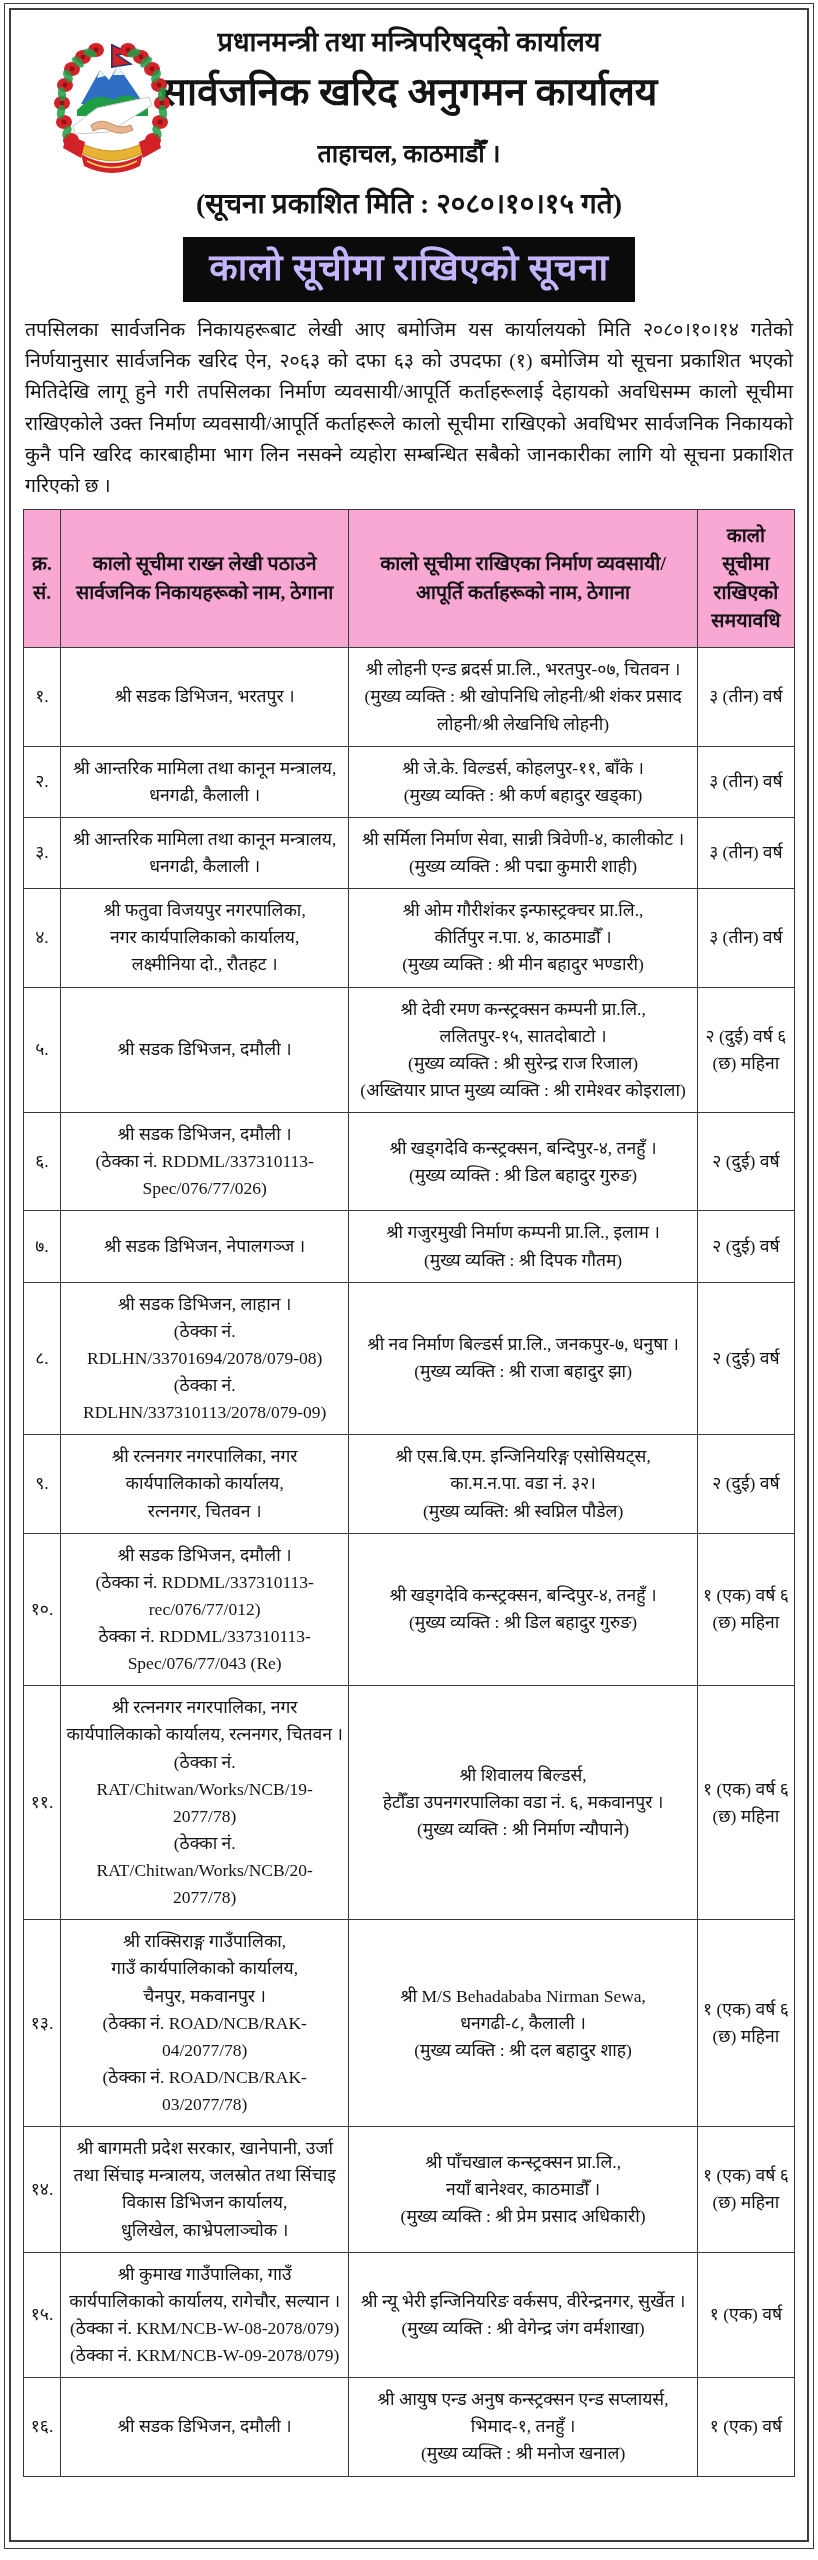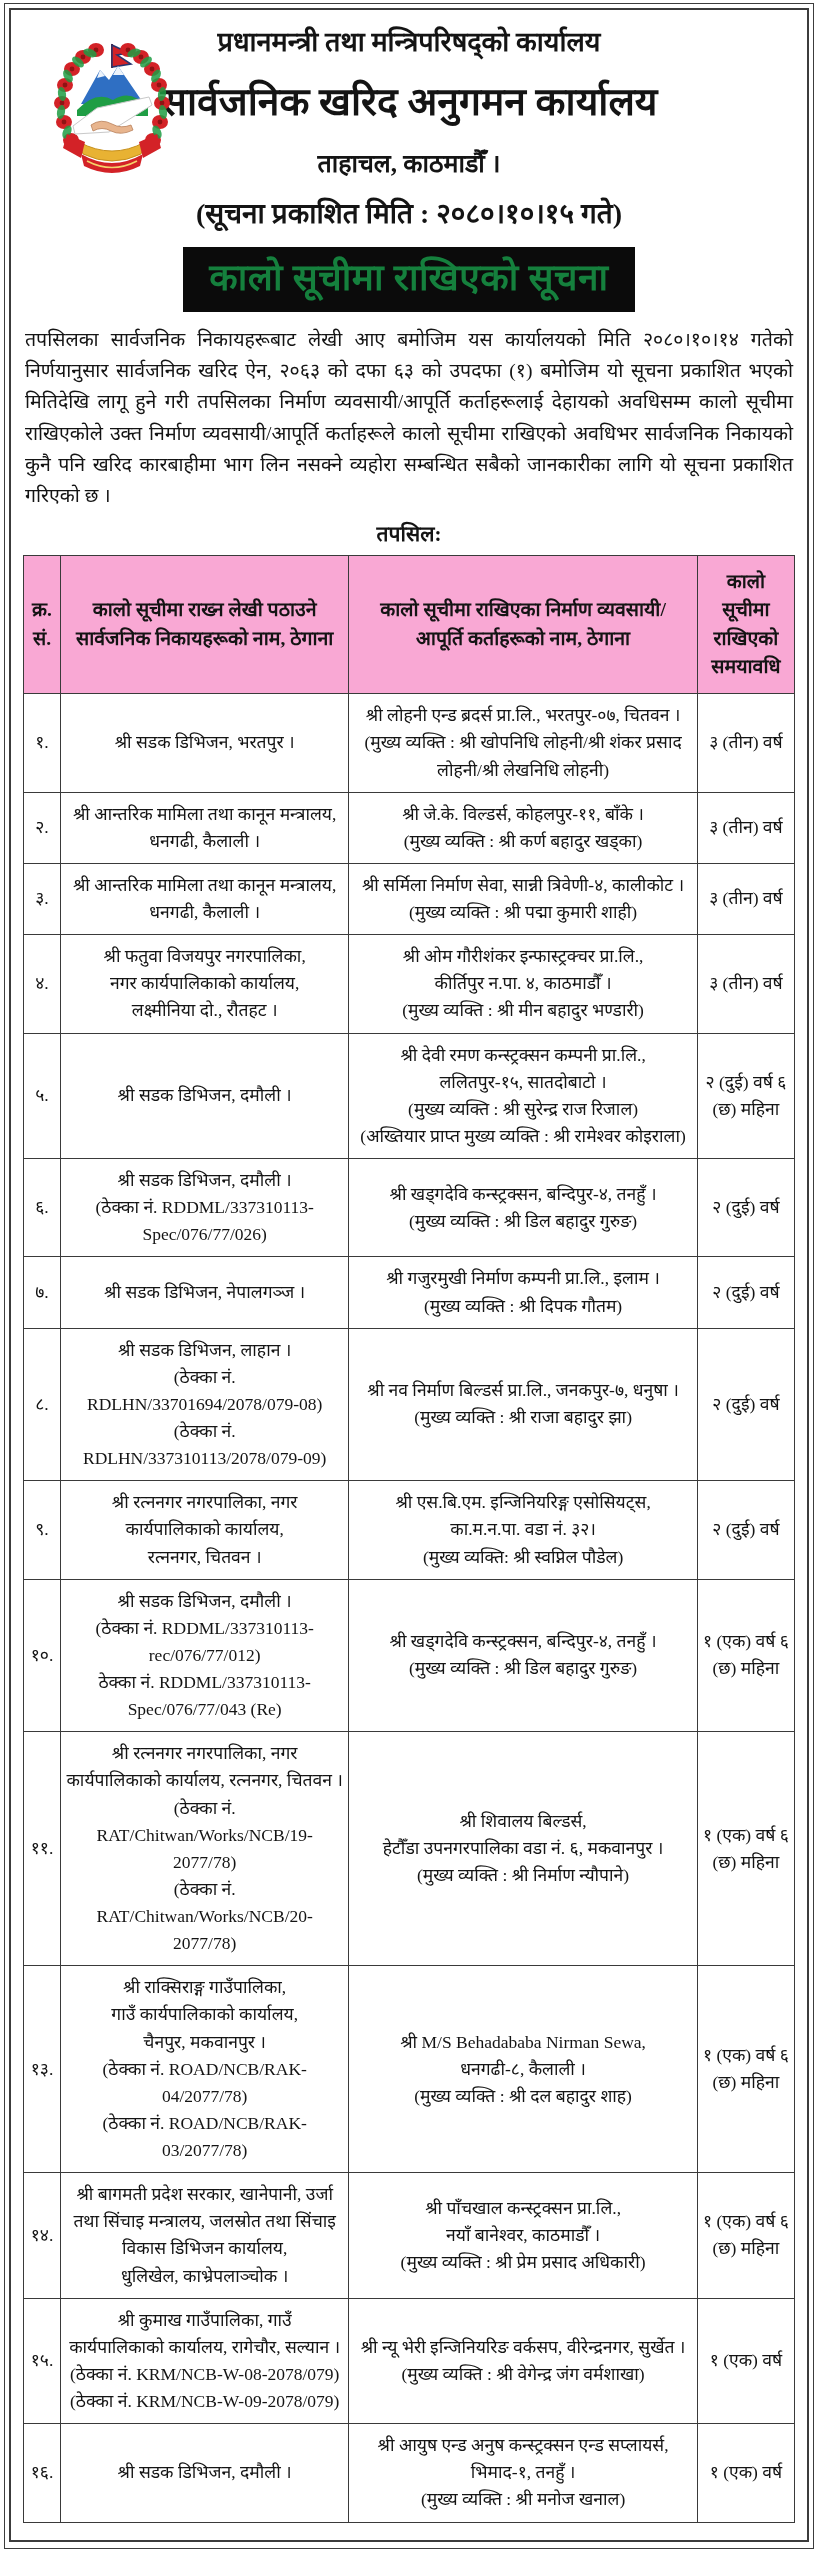--- a/index.html
+++ b/index.html
@@ -11,28 +11,28 @@
   }
   .page{width:818px;min-height:2560px;box-sizing:border-box;padding:3px 4px;position:relative;}
   .frame-outer{border:1.5px solid #3c3c3c;min-height:2546px;box-sizing:border-box;padding:4px;}
   .frame-inner{border:2px solid #3c3c3c;min-height:2534px;box-sizing:border-box;padding:10px 12px 16px;position:relative;}
 
   
   .letterhead{text-align:center;position:relative;padding-top:4px;}
   .emblem{position:absolute;left:28px;top:22px;width:122px;height:150px;}
   .h-govt{font-size:22px;font-weight:bold;line-height:1.25;}
   .h-parent{font-size:27px;font-weight:bold;line-height:1.35;}
-  .h-office{font-size:39px;font-weight:bold;line-height:1.25;margin-top:18px;}
+  .h-office{font-size:39px;font-weight:bold;line-height:1.25;margin-top:8px;}
   .h-place{font-size:25px;font-weight:bold;line-height:1.5;margin-top:18px;}
   .published{text-align:center;font-size:28px;font-weight:bold;margin-top:10px;}
 
   
   .banner-wrap{text-align:center;margin:16px 0 12px;}
   .banner{
-    display:inline-block;background:#0b0b0b;color:#15803d;
+    display:inline-block;background:#0b0b0b;color:#c4b5fd;
     font-size:37px;font-weight:bold;line-height:1.2;
     padding:9px 26px 12px;letter-spacing:.5px;
   }
 
   .intro{
     font-size:19.5px;line-height:1.6;text-align:justify;
     margin:4px 2px 8px;
   }
   .tapasil{ text-align:center;font-weight:bold;font-size:21px;margin:2px 0 8px; }
 
@@ -165,21 +165,20 @@
       </header>
 
       <div class="published">(सूचना प्रकाशित मिति : २०८०।१०।१५ गते)</div>
 
       <div class="banner-wrap">
         <div class="banner">कालो सूचीमा राखिएको सूचना</div>
       </div>
 
       <p class="intro">तपसिलका सार्वजनिक निकायहरूबाट लेखी आए बमोजिम यस कार्यालयको मिति २०८०।१०।१४ गतेको निर्णयानुसार सार्वजनिक खरिद ऐन, २०६३ को दफा ६३ को उपदफा (१) बमोजिम यो सूचना प्रकाशित भएको मितिदेखि लागू हुने गरी तपसिलका निर्माण व्यवसायी/आपूर्ति कर्ताहरूलाई देहायको अवधिसम्म कालो सूचीमा राखिएकोले उक्त निर्माण व्यवसायी/आपूर्ति कर्ताहरूले कालो सूचीमा राखिएको अवधिभर सार्वजनिक निकायको कुनै पनि खरिद कारबाहीमा भाग लिन नसक्ने व्यहोरा सम्बन्धित सबैको जानकारीका लागि यो सूचना प्रकाशित गरिएको छ ।</p>
 
-      <div class="tapasil">तपसिल:</div>
 
       <table class="blacklist">
         <colgroup>
           <col style="width:4.8%">
           <col style="width:37.4%">
           <col style="width:45.2%">
           <col style="width:12.6%">
         </colgroup>
         <thead>
           <tr>

